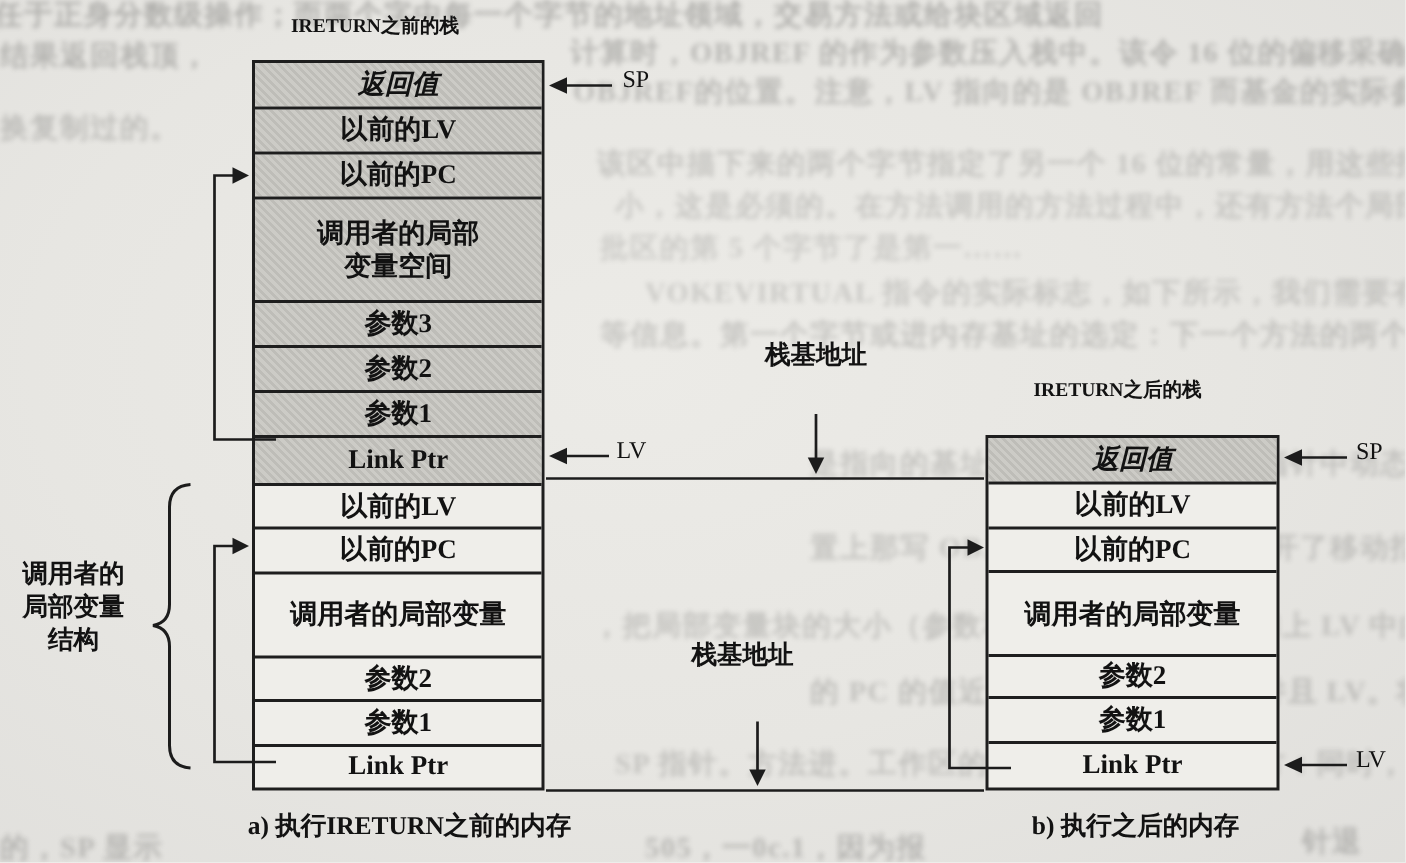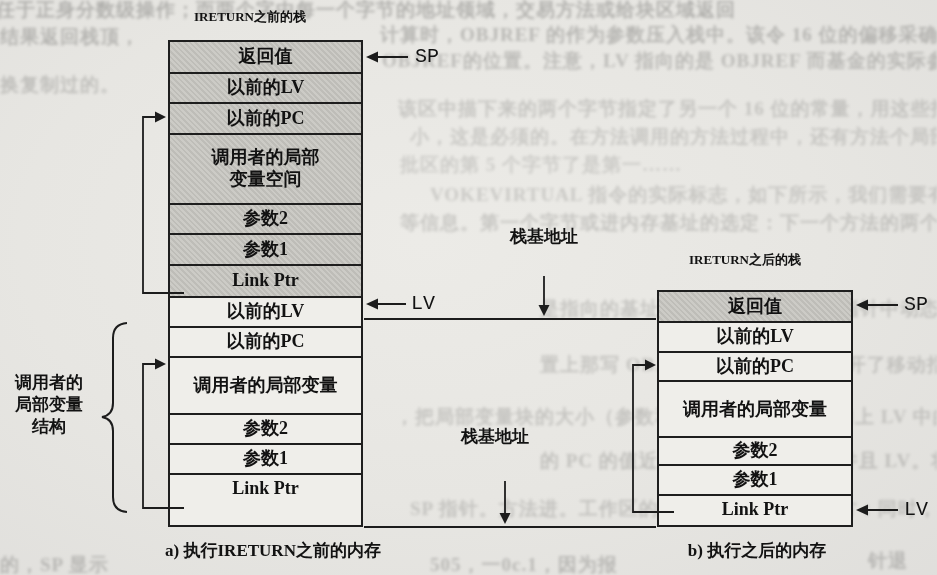--- a/index.html
+++ b/index.html
@@ -17,29 +17,29 @@
   
   .stack{
     position:absolute;display:flex;flex-direction:column;
     border:2px solid #1e1e1e;background:#efeeea;box-sizing:border-box;
   }
   .row{
     box-sizing:border-box;flex:0 1 auto;display:flex;align-items:center;justify-content:center;
     border-top:2px solid #1e1e1e;font-weight:bold;font-size:18px;color:#121212;
     text-align:center;line-height:1.2;overflow:hidden;
   }
-  .row:first-child{border-top:none;}
+  .row:first-child{border-top:none;font-style:italic;}
   .row.shaded{
     background:repeating-linear-gradient(45deg,#cccbc6 0px,#cccbc6 2px,#bebdb8 2px,#bebdb8 4px);
   }
   .wrapnarrow{display:inline-block;width:120px;}
   
   .lab{position:absolute;color:#121212;}
   .fig-title{font-weight:bold;font-size:13px;text-align:center;}
-  .reglab{font-size:20px;font-family:Liberation Mono, monospace;}
+  .reglab{font-size:16px;}
   .annot{font-weight:bold;font-size:17px;text-align:center;line-height:21px;}
   .caption{font-weight:bold;font-size:17px;text-align:center;white-space:nowrap;}
   .bracelab{font-weight:bold;font-size:17px;text-align:center;line-height:22px;}
   svg.overlay{position:absolute;left:0;top:0;pointer-events:none;}
 </style>
 </head>
 <body>
 
 <div id="canvas">
 
@@ -69,20 +69,23 @@
         <span>返回值</span>
       </div>
     <div class="row shaded" style="height:30px">
         <span>以前的LV</span>
       </div>
     <div class="row shaded" style="height:31px">
         <span>以前的PC</span>
       </div>
     <div class="row shaded" style="height:70px">
         <span class="wrapnarrow">调用者的局部变量空间</span>
+      </div>
+    <div class="row shaded" style="height:31px">
+        <span>参数3</span>
       </div>
     <div class="row shaded" style="height:30px">
         <span>参数2</span>
       </div>
     <div class="row shaded" style="height:31px">
         <span>参数1</span>
       </div>
     <div class="row shaded" style="height:32px">
         <span>Link Ptr</span>
       </div>

